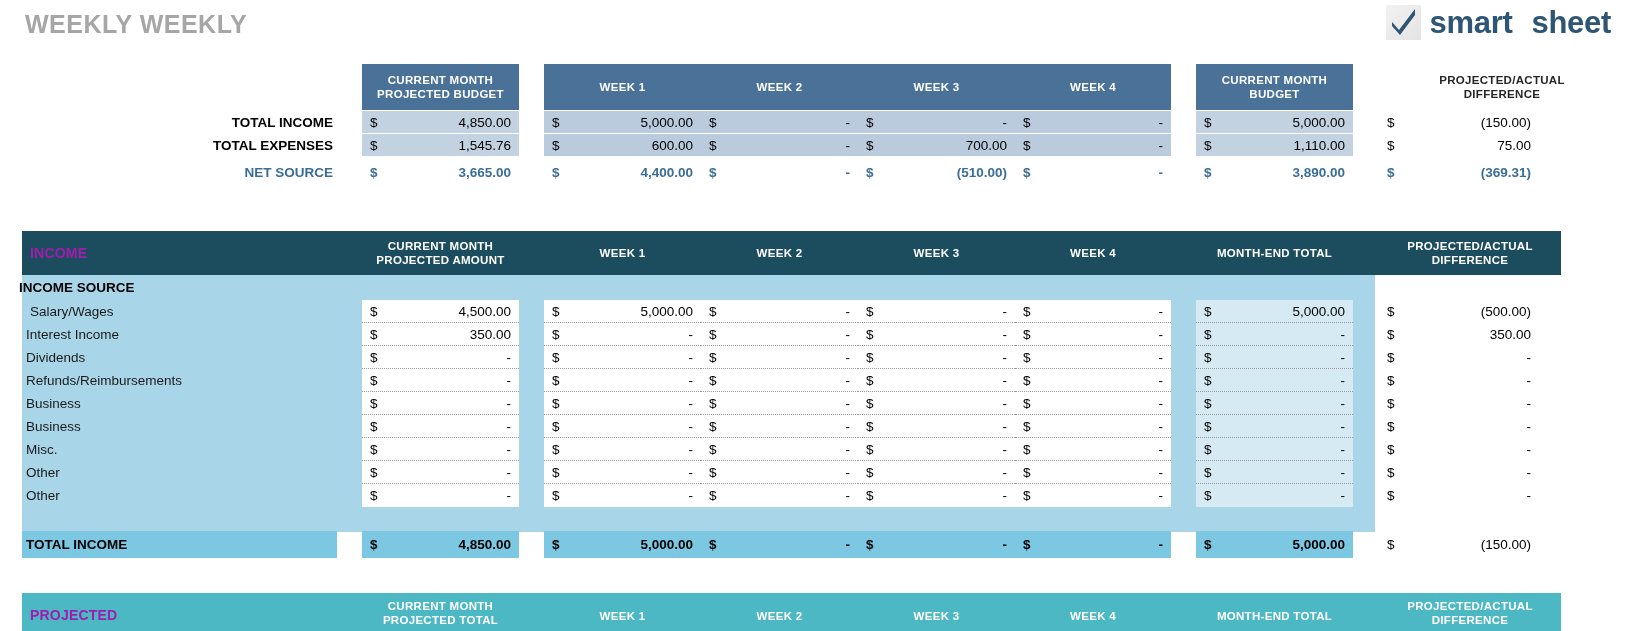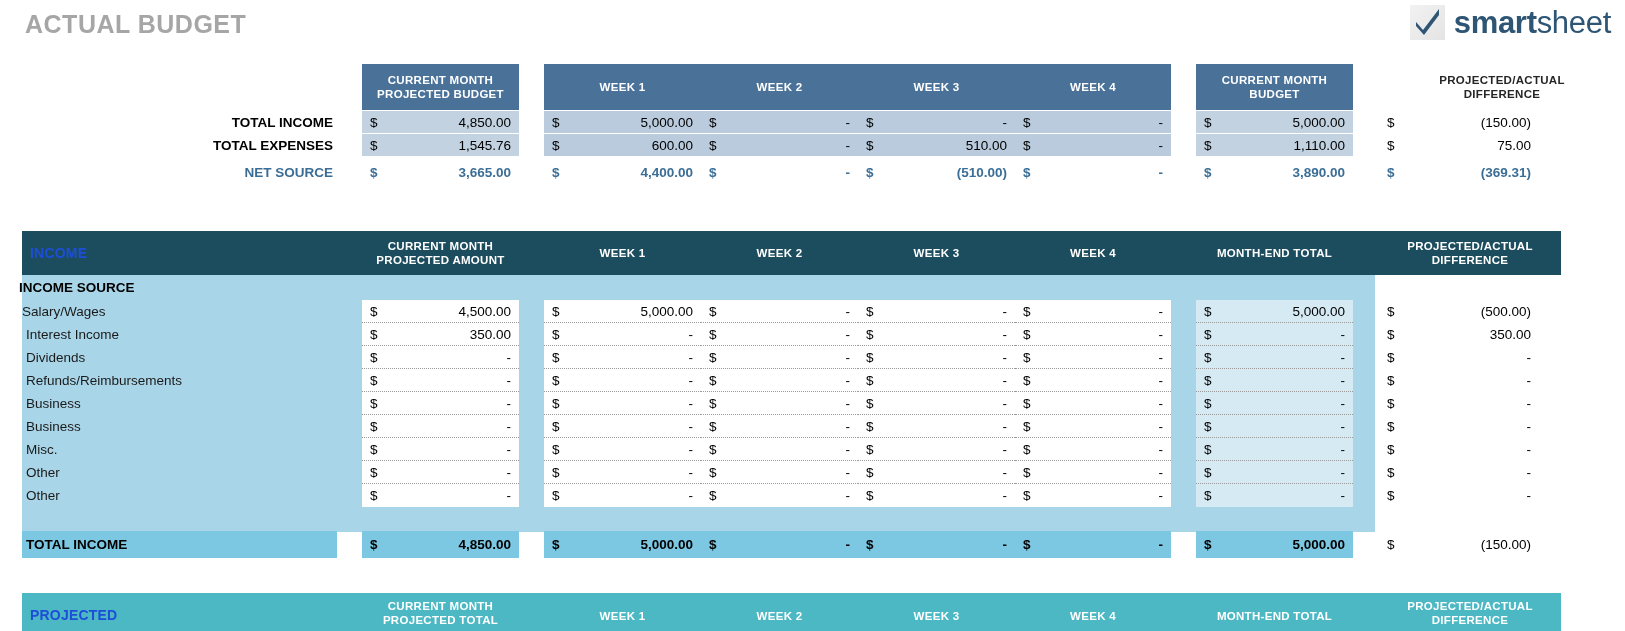--- a/index.html
+++ b/index.html
@@ -24,21 +24,21 @@
   }
   .logo-mark{
     width:35px;height:35px;
     background:linear-gradient(135deg,#f2f2f2 0%,#e4e4e4 100%);
     position:relative;
     display:block;
   }
   .logo-mark svg{position:absolute;left:4px;top:3px;}
   .logo-text{font-size:31px;color:#2e5574;line-height:1;letter-spacing:-.3px;}
   .logo-text b{font-weight:bold;}
-  .logo-text span{font-weight:400;}
+  .logo-text span{font-weight:700;margin-left:19px;}
 
   
   .money{
     position:absolute;
     box-sizing:border-box;
     font-size:13.5px;
     color:#000;
     display:flex;
     align-items:center;
     padding:0 8px;
@@ -71,21 +71,21 @@
   .net-cell{background:transparent;}
 
   
   .sect-band{
     position:absolute;
     display:block;
     box-sizing:border-box;
   }
   .sect-title{
     position:absolute;
-    color:#1d4ed8;font-size:14px;font-weight:bold;letter-spacing:.2px;
+    color:#a21caf;font-size:14px;font-weight:bold;letter-spacing:.2px;
     display:flex;align-items:center;
   }
   .sect-colhead{
     position:absolute;
     color:#ffffff;font-size:11.5px;font-weight:bold;letter-spacing:.3px;
     text-align:center;line-height:1.25;
     display:flex;align-items:center;justify-content:center;
   }
   .sect-body{position:absolute;background:#a9d5e8;}
   .sub-head{
@@ -105,21 +105,21 @@
   .total-label{
     position:absolute;font-size:13.5px;font-weight:bold;color:#000;
     display:flex;align-items:center;
   }
   .tot-cell{background:#7cc7e2;font-weight:bold;}
   .tot-cell-white{background:#ffffff;font-weight:bold;}
 </style>
 </head>
 <body>
 
-<div class="page-title">ACTUAL BUDGET</div>
+<div class="page-title">WEEKLY WEEKLY</div>
 
 <div class="logo">
   <span class="logo-mark">
     <svg width="27" height="29" viewBox="0 0 27 29">
       <path d="M2 14 L9 22 L25 1 L25 7 L10 27 L2 18 Z" fill="#2e5574"></path>
     </svg>
   </span>
   <span class="logo-text"><b>smart</b><span>sheet</span></span>
 </div>
 
@@ -186,21 +186,21 @@
   <div class="money sum-cell" style="left:544px;top:134px;width:157px;height:23px;">
       <span class="cur">$</span>
       <span class="val">600.00</span>
     </div>
   <div class="money sum-cell" style="left:701px;top:134px;width:157px;height:23px;">
       <span class="cur">$</span>
       <span class="val">-</span>
     </div>
   <div class="money sum-cell" style="left:858px;top:134px;width:157px;height:23px;">
       <span class="cur">$</span>
-      <span class="val">510.00</span>
+      <span class="val">700.00</span>
     </div>
   <div class="money sum-cell" style="left:1015px;top:134px;width:156px;height:23px;">
       <span class="cur">$</span>
       <span class="val">-</span>
     </div>
   <div class="money sum-cell g2" style="left:1196px;top:134px;width:157px;height:23px;">
       <span class="cur">$</span>
       <span class="val">1,110.00</span>
     </div>
   <div class="money net-cell" style="left:1379px;top:134px;width:160px;height:23px;">
@@ -258,21 +258,21 @@
     <div>
       <div>PROJECTED/ACTUAL</div>
       <div>DIFFERENCE</div>
     </div>
   </div>
 
   <div class="sect-body" style="left:22px;top:275px;width:1353px;height:257px;"></div>
   <div class="sub-head" style="left:19px;top:277px;height:20px;">INCOME SOURCE</div>
 
   <div id="income-rows">
-      <div class="row-label" style="left: 22px; top: 300px; height: 23px; text-align: center;">Salary/Wages</div>
+      <div class="row-label" style="left: 30px; top: 300px; height: 23px; text-align: center;">Salary/Wages</div>
       <div class="money in-cell" style="left: 362px; top: 300px; width: 157px; height: 23px;">
         <span class="cur">$</span>
         <span class="val">4,500.00</span>
       </div>
       <div class="money in-cell" style="left: 544px; top: 300px; width: 157px; height: 23px;">
         <span class="cur">$</span>
         <span class="val">5,000.00</span>
       </div>
       <div class="money in-cell" style="left: 701px; top: 300px; width: 157px; height: 23px;">
         <span class="cur">$</span>

